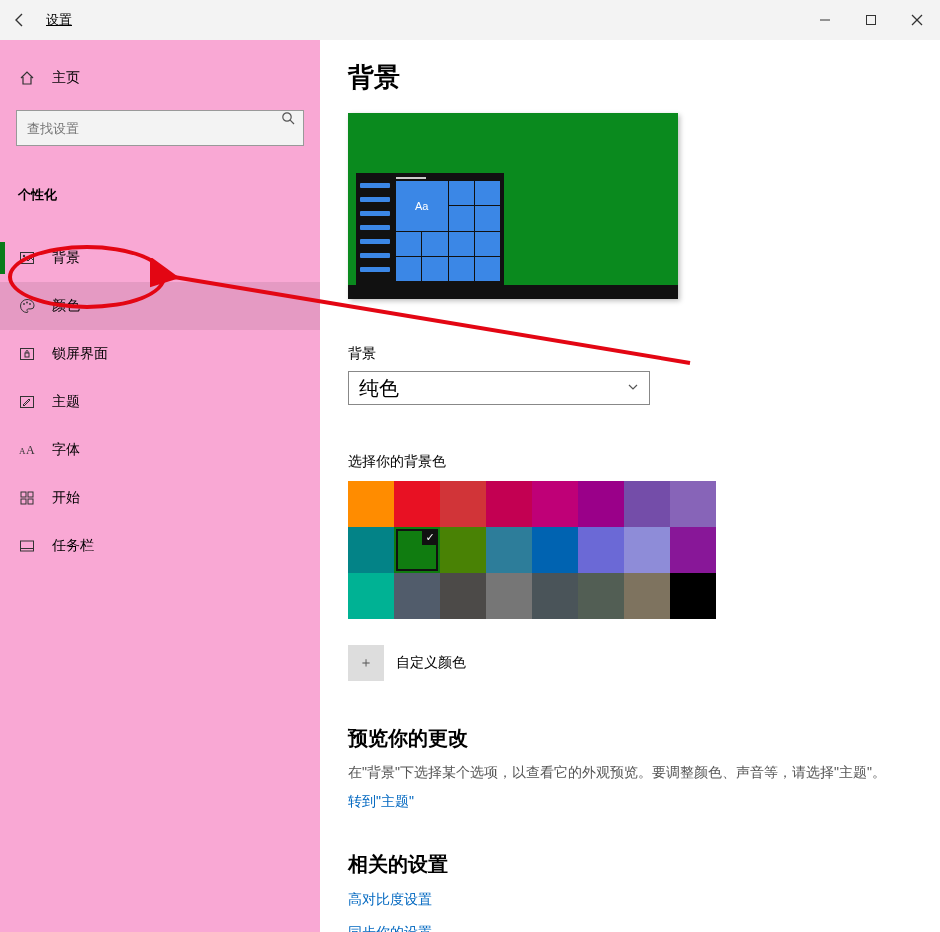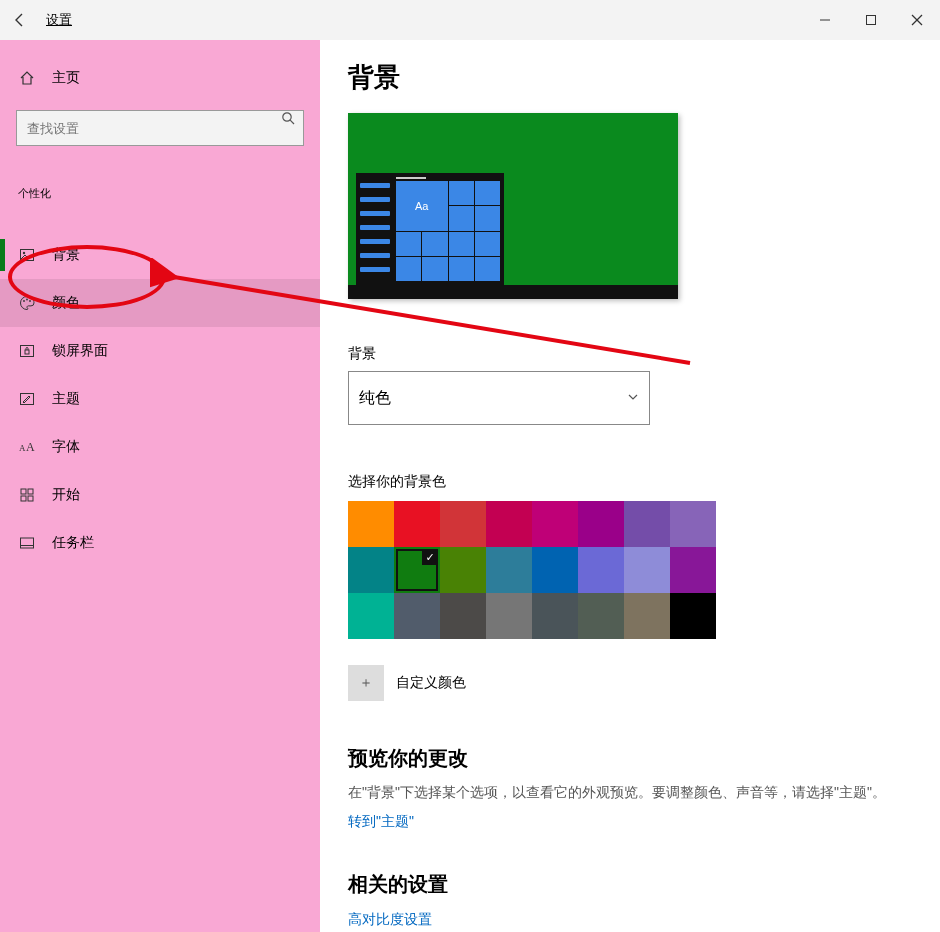--- a/index.html
+++ b/index.html
@@ -79,22 +79,22 @@
   .search-box input {
     border: none;
     outline: none;
     background: transparent;
     font-size: 13px;
     flex: 1;
     color: #666;
   }
   .search-box .sicon { color: #555; }
   .category-header {
-    font-size: 11px;
-    font-weight: 400;
+    font-size: 13px;
+    font-weight: 700;
     padding-left: 18px;
     margin-bottom: 30px;
     margin-top: 40px;
   }
   .nav-item {
     height: 48px;
     display: flex;
     align-items: center;
     gap: 16px;
     padding-left: 18px;
@@ -198,22 +198,22 @@
     font-size: 14px;
     margin-bottom: 8px;
   }
   .dropdown {
     width: 280px;
     height: 32px;
     border: 1px solid #888;
     display: flex;
     align-items: center;
     justify-content: space-between;
-    padding: 10px 10px;
-    font-size: 16px;
+    padding: 0 10px;
+    font-size: 20px;
     cursor: pointer;
     background: #fff;
     margin-bottom: 48px;
   }
   .dropdown .chev { font-size: 12px; color:#555; }
 
   .color-grid {
     display: grid;
     grid-template-columns: repeat(8, 46px);
     grid-template-rows: repeat(3, 46px);

